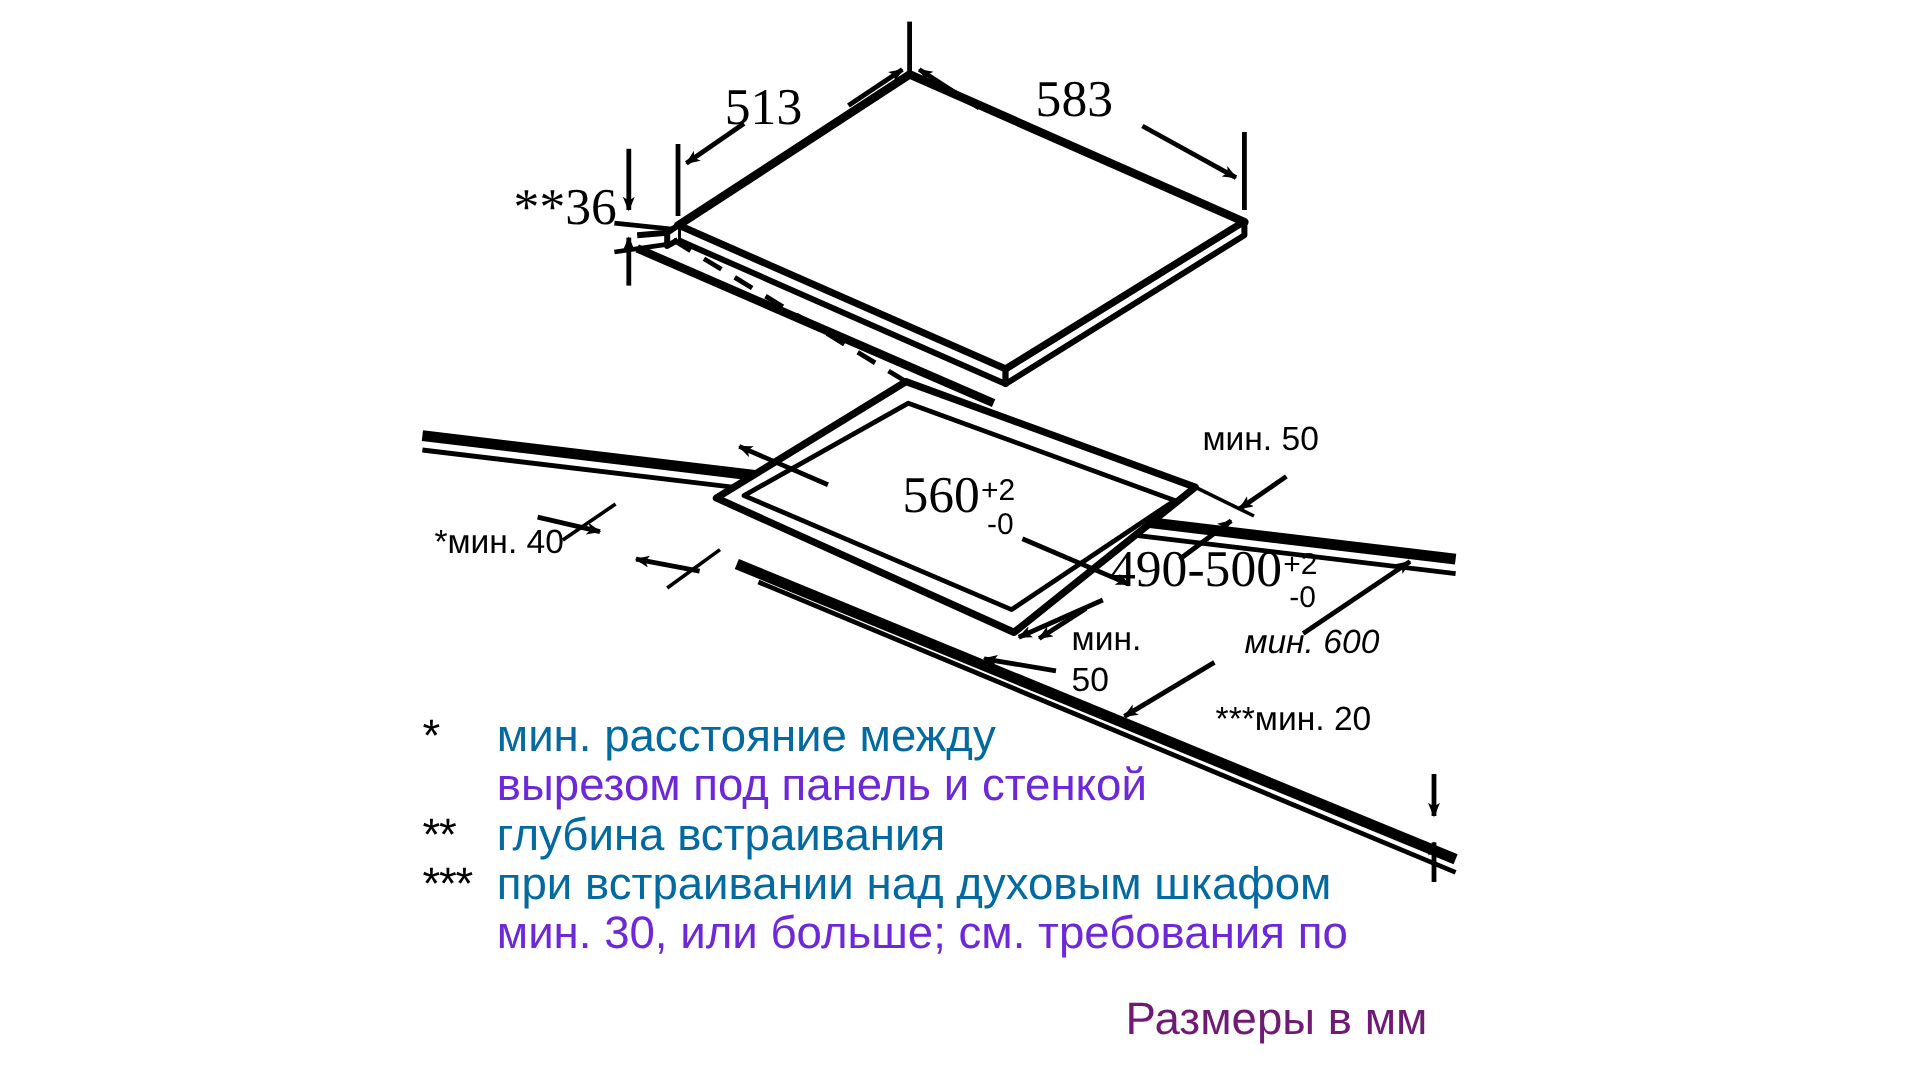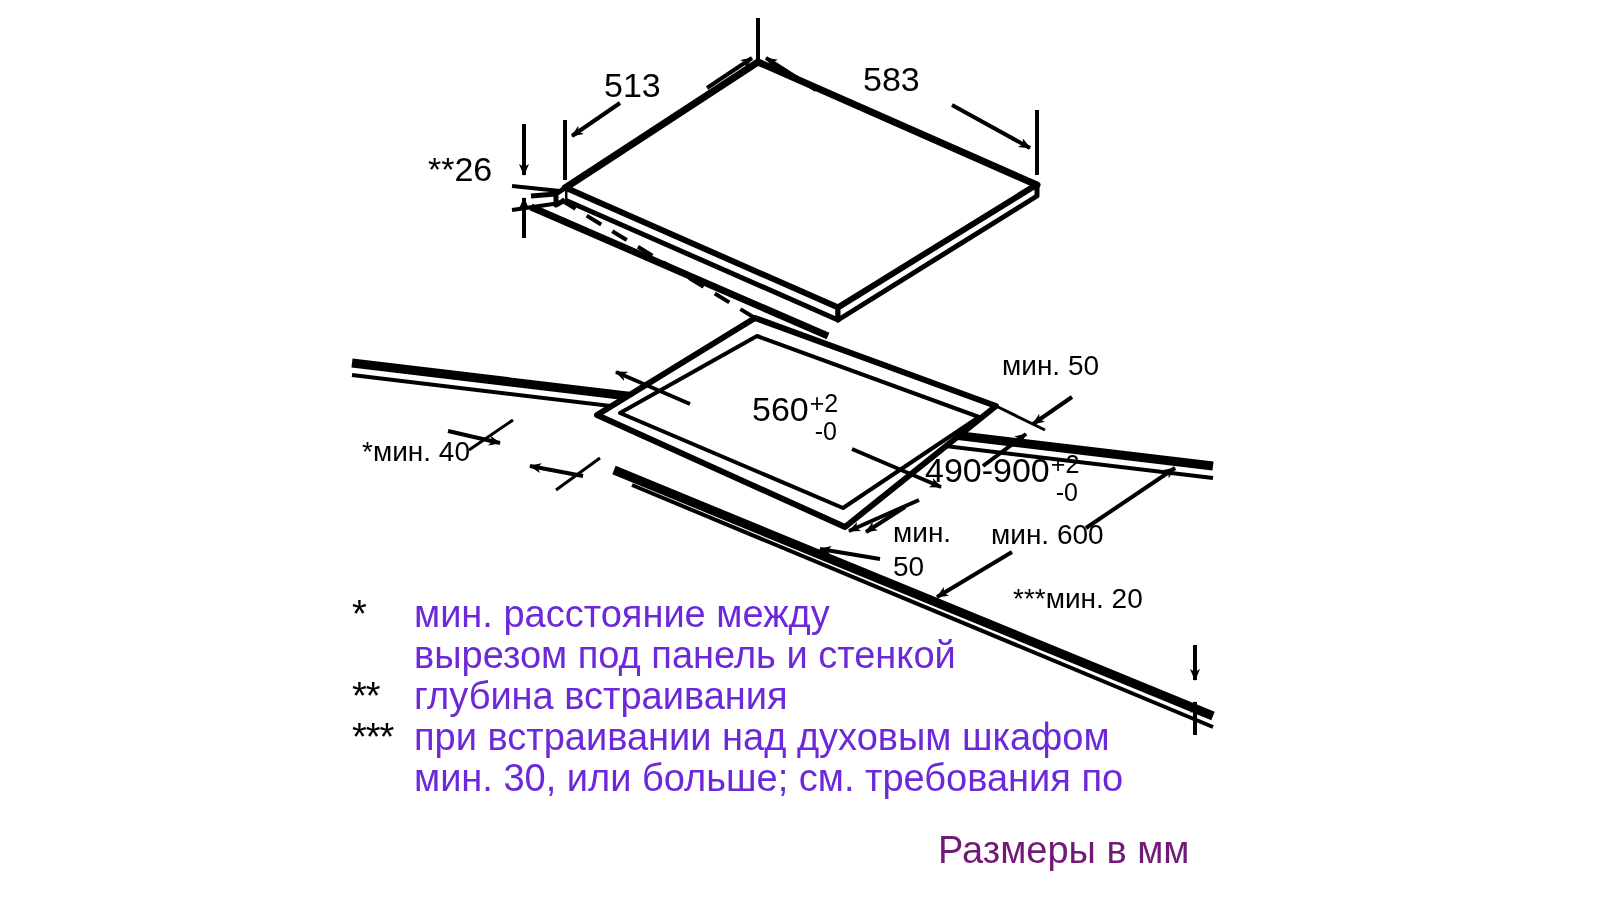--- a/index.html
+++ b/index.html
@@ -24,21 +24,21 @@
     height: 900px;
   }
   .dim-label {
     position: absolute;
     color: #000000;
     font-family: "Liberation Sans", sans-serif;
     font-weight: 400;
     white-space: nowrap;
     line-height: 1;
   }
-  .sz-big { font-size: 34px; }
+  .sz-big { font-size: 43px; font-family: Liberation Serif, serif; }
   .sz-mid { font-size: 28px; }
   .tol {
     display: inline-block;
     position: relative;
     width: 0;
     vertical-align: baseline;
   }
   .tol .up {
     position: absolute;
     left: 1px;
@@ -66,21 +66,21 @@
     width: 62px;
     flex: 0 0 62px;
     font-size: 38px;
     color: #000;
   }
   .legend-mark.stars {
     letter-spacing: -1px;
   }
   .legend-text {
     font-size: 38px;
-    color: #6d28d9;
+    color: #0369a1;
     white-space: nowrap;
   }
   .legend-cont {
     padding-left: 62px;
     font-size: 38px;
     line-height: 41px;
     color: #6d28d9;
     white-space: nowrap;
   }
   #units-caption {
@@ -180,37 +180,37 @@
 
       <path d="M 1195,645 L 1195,680" fill="none" stroke="#000" stroke-width="4" marker-end="url(#arrowFill)"></path>
       <path d="M 1195,735 L 1195,702" fill="none" stroke="#000" stroke-width="4" marker-end="url(#arrowFill)"></path>
     </g>
   </svg>
 
   <div class="dim-label sz-big" style="left:604px; top:68px;">513</div>
 
   <div class="dim-label sz-big" style="left:863px; top:62px;">583</div>
 
-  <div class="dim-label sz-big" style="left:428px; top:152px;">**26</div>
+  <div class="dim-label sz-big" style="left:428px; top:152px;">**36</div>
 
   <div class="dim-label" style="left:752px; top:392px;">
     <span class="sz-big">560</span><span class="tol"><span class="up">+2</span><span class="dn">-0</span></span>
   </div>
 
   <div class="dim-label" style="left:925px; top:453px;">
-    <span class="sz-big">490-900</span><span class="tol"><span class="up">+2</span><span class="dn">-0</span></span>
+    <span class="sz-big">490-500</span><span class="tol"><span class="up">+2</span><span class="dn">-0</span></span>
   </div>
 
   <div class="dim-label sz-mid" style="left:1002px; top:352px;">мин. 50</div>
 
   <div class="dim-label sz-mid" style="left:893px; top:519px;">мин.</div>
 
   <div class="dim-label sz-mid" style="left:893px; top:553px;">50</div>
 
-  <div class="dim-label sz-mid" style="left:991px; top:521px;">мин. 600</div>
+  <div class="dim-label sz-mid" style="left:1037px; top:521px;font-style:italic;">мин. 600</div>
 
   <div class="dim-label sz-mid" style="left:1013px; top:585px;">***мин. 20</div>
 
   <div class="dim-label sz-mid" style="left:362px; top:438px;">*мин. 40</div>
 
   <div id="legend">
     <div class="legend-row">
       <div class="legend-mark stars">*</div>
       <div class="legend-text">мин. расстояние между</div>
     </div>

